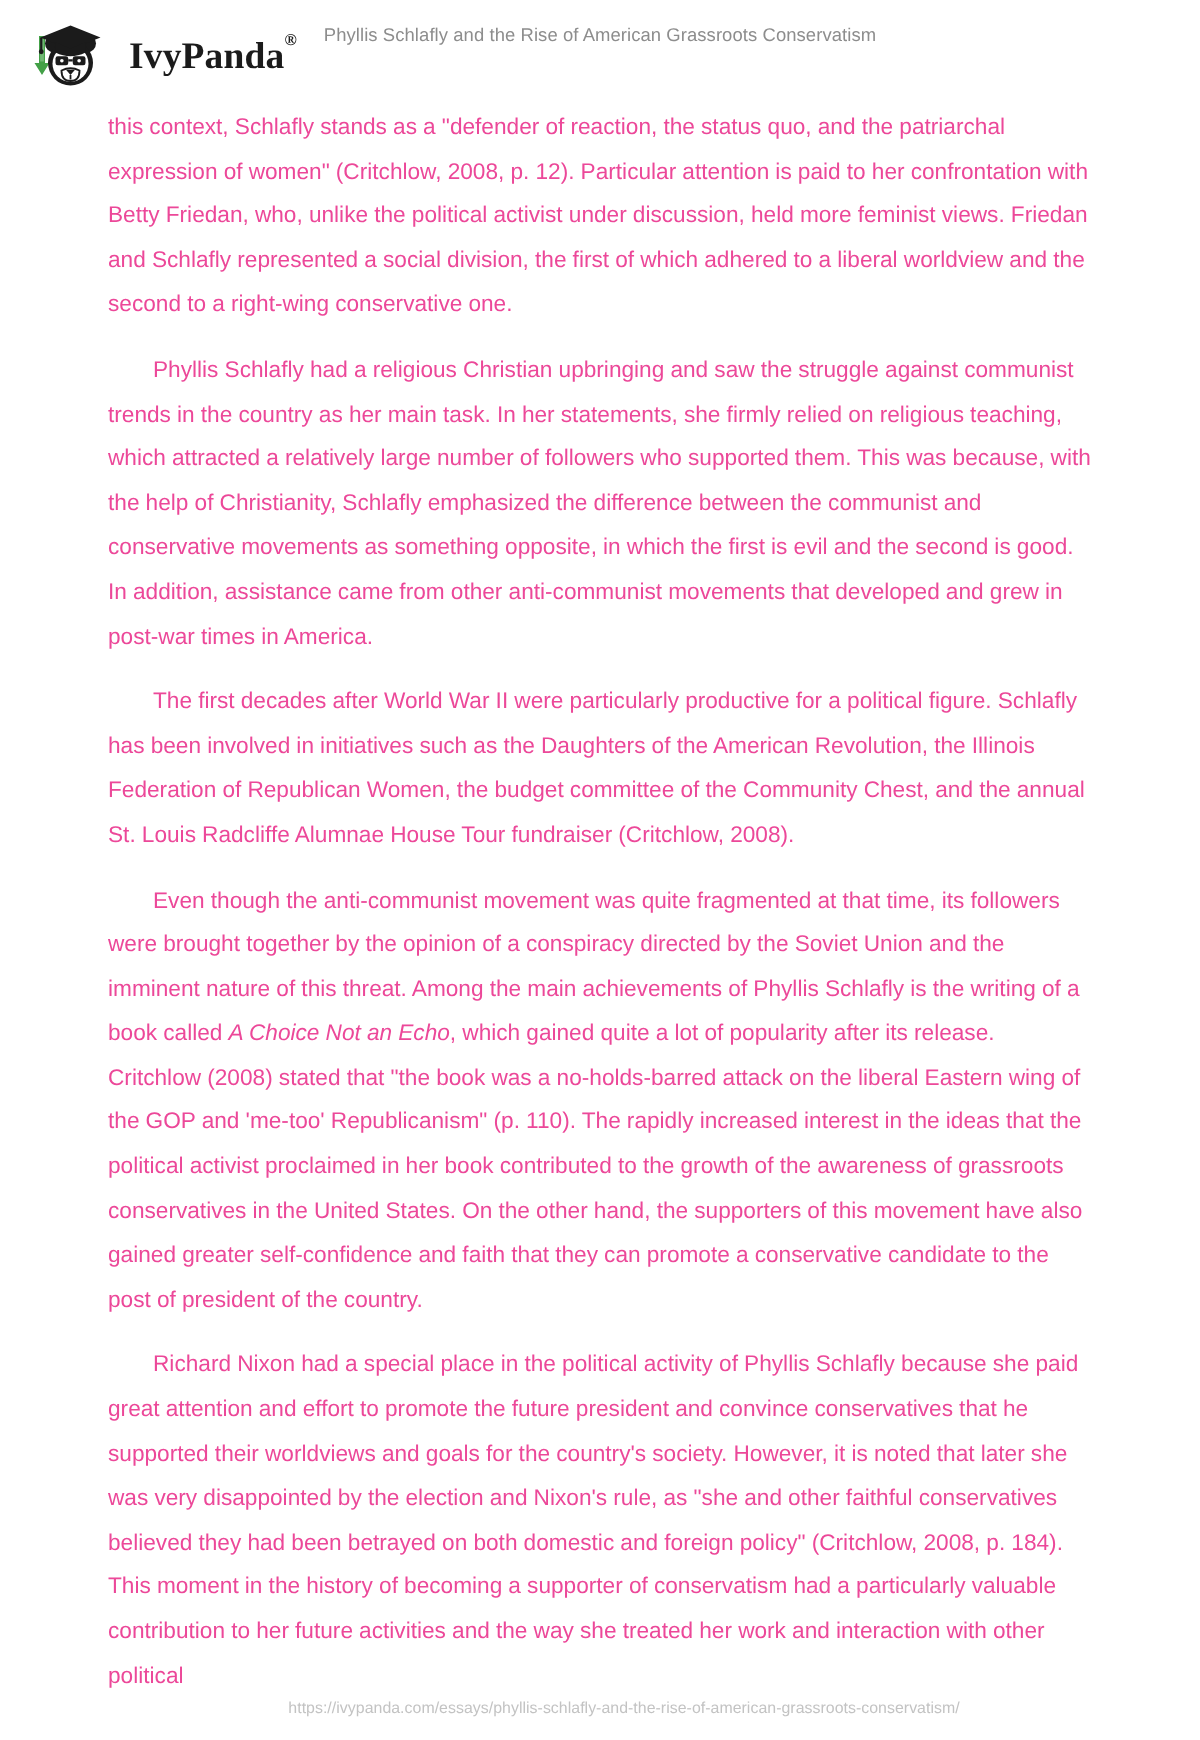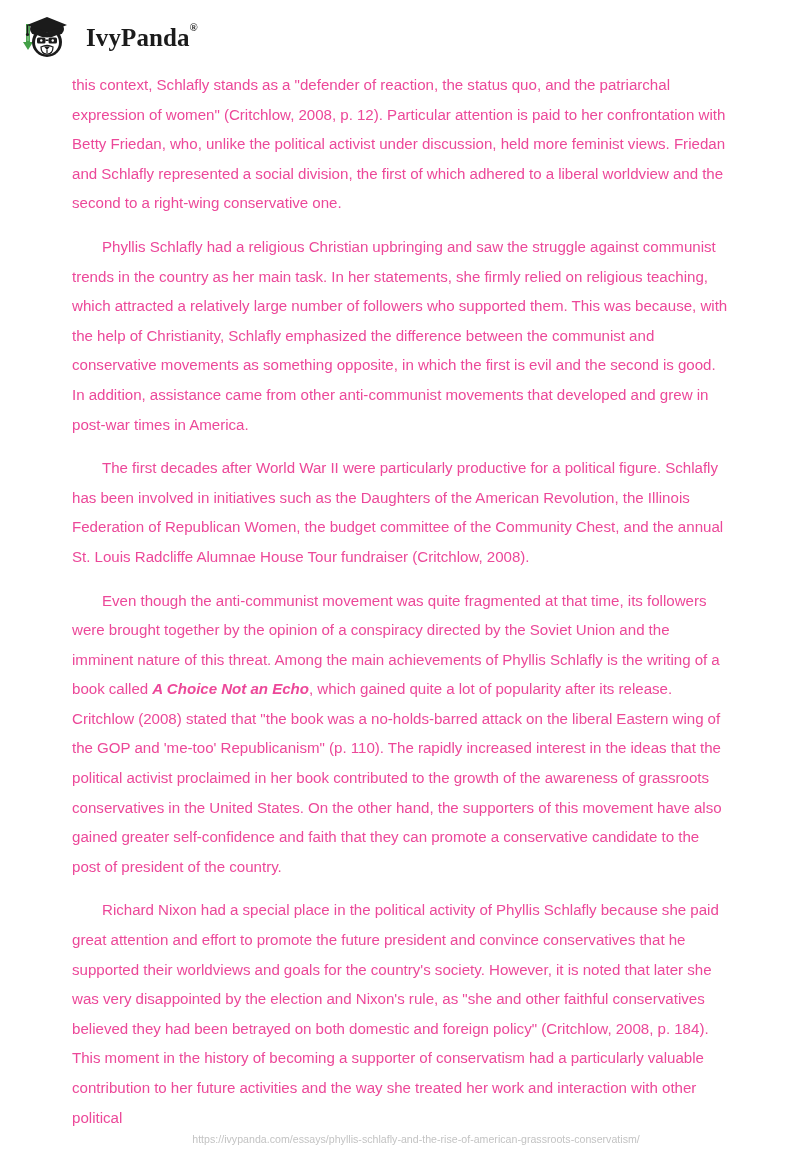--- a/index.html
+++ b/index.html
@@ -79,21 +79,20 @@
     color: #ec4899;
     text-indent: 30px;
     text-align: left;
     word-spacing: -0.1px;
   }
   .para.no-indent {
     text-indent: 0;
   }
   .para em {
     font-style: italic;
-    font-weight: bold;
   }
 
   
   .page-footer {
     position: absolute;
     left: 0;
     right: 0;
     bottom: 13px;
     text-align: center;
     padding-left: 32px;
@@ -148,20 +147,21 @@
         <path d="M42 34 L42 48 Q62 58 82 48 L82 34 L62 43 Z"></path>
         <path d="M23 28 L23 46" stroke="#1b1b1b" stroke-width="3" fill="none"></path>
         <circle cx="23" cy="47" r="3.2"></circle>
       </g>
     </svg>
     <span class="brand-name">
       <span>IvyPanda</span><sup>®</sup>
     </span>
   </div>
 
+  <div class="header-title">Phyllis Schlafly and the Rise of American Grassroots Conservatism</div>
 </div>
 
 <div class="doc-body" id="doc-body">
     <p class="para no-indent"><span>this context, Schlafly stands as a "defender of reaction, the status quo, and the patriarchal expression of women" (Critchlow, 2008, p. 12). Particular attention is paid to her confrontation with Betty Friedan, who, unlike the political activist under discussion, held more feminist views. Friedan and Schlafly represented a social division, the first of which adhered to a liberal worldview and the second to a right-wing conservative one.</span></p>
     <p class="para"><span>Phyllis Schlafly had a religious Christian upbringing and saw the struggle against communist trends in the country as her main task. In her statements, she firmly relied on religious teaching, which attracted a relatively large number of followers who supported them. This was because, with the help of Christianity, Schlafly emphasized the difference between the communist and conservative movements as something opposite, in which the first is evil and the second is good. In addition, assistance came from other anti-communist movements that developed and grew in post-war times in America.</span></p>
     <p class="para"><span>The first decades after World War II were particularly productive for a political figure. Schlafly has been involved in initiatives such as the Daughters of the American Revolution, the Illinois Federation of Republican Women, the budget committee of the Community Chest, and the annual St. Louis Radcliffe Alumnae House Tour fundraiser (Critchlow, 2008).</span></p>
     <p class="para"><span>Even though the anti-communist movement was quite fragmented at that time, its followers were brought together by the opinion of a conspiracy directed by the Soviet Union and the imminent nature of this threat. Among the main achievements of Phyllis Schlafly is the writing of a book called </span><em>A Choice Not an Echo</em><span>, which gained quite a lot of popularity after its release. Critchlow (2008) stated that "the book was a no-holds-barred attack on the liberal Eastern wing of the GOP and 'me-too' Republicanism" (p. 110). The rapidly increased interest in the ideas that the political activist proclaimed in her book contributed to the growth of the awareness of grassroots conservatives in the United States. On the other hand, the supporters of this movement have also gained greater self-confidence and faith that they can promote a conservative candidate to the post of president of the country.</span></p>
     <p class="para"><span>Richard Nixon had a special place in the political activity of Phyllis Schlafly because she paid great attention and effort to promote the future president and convince conservatives that he supported their worldviews and goals for the country's society. However, it is noted that later she was very disappointed by the election and Nixon's rule, as "she and other faithful conservatives believed they had been betrayed on both domestic and foreign policy" (Critchlow, 2008, p. 184). This moment in the history of becoming a supporter of conservatism had a particularly valuable contribution to her future activities and the way she treated her work and interaction with other political</span></p>
   </div>
 

